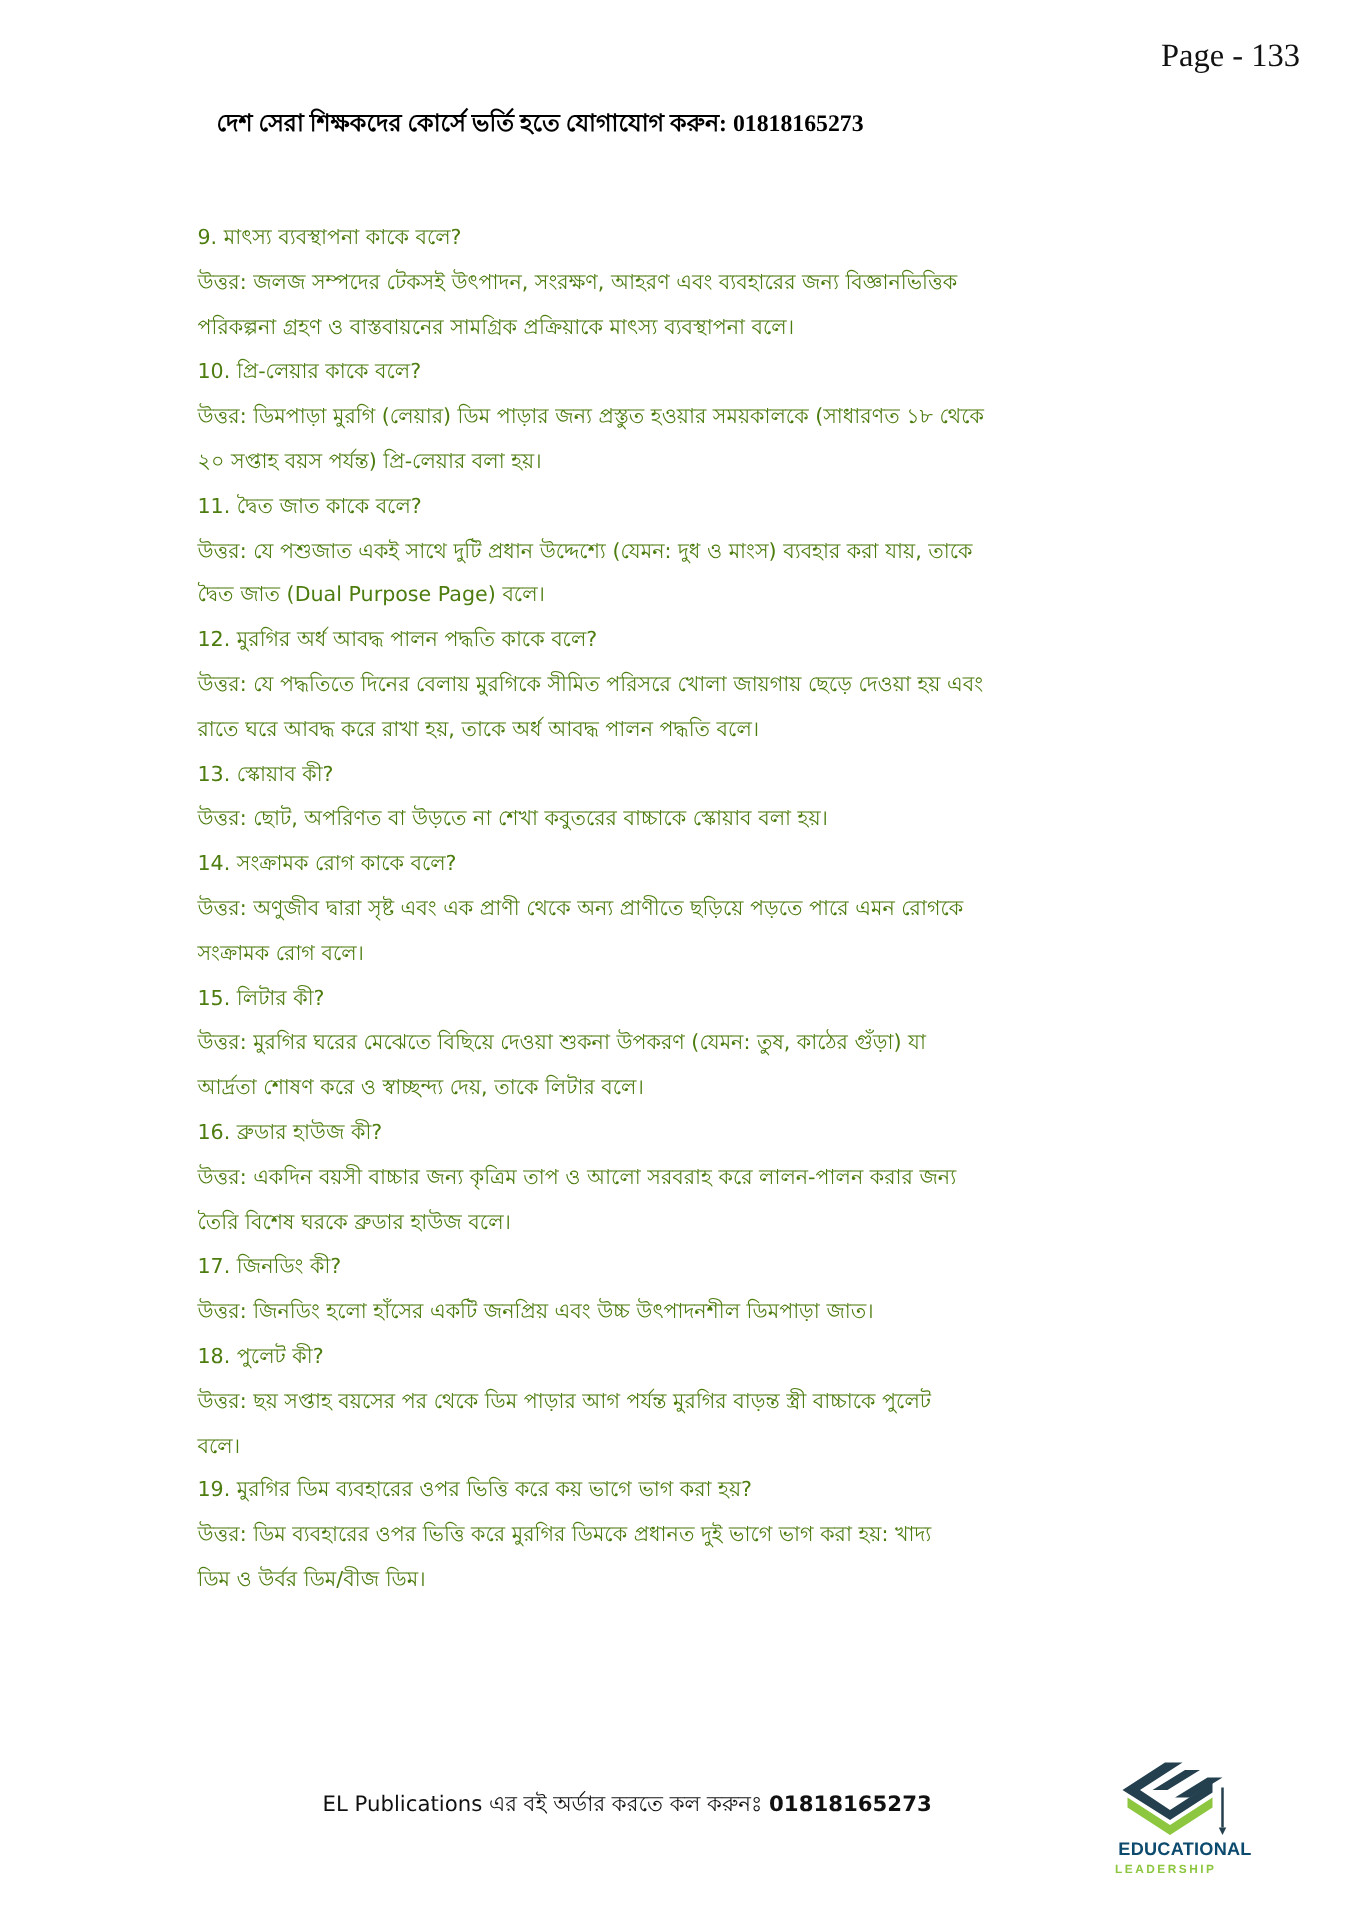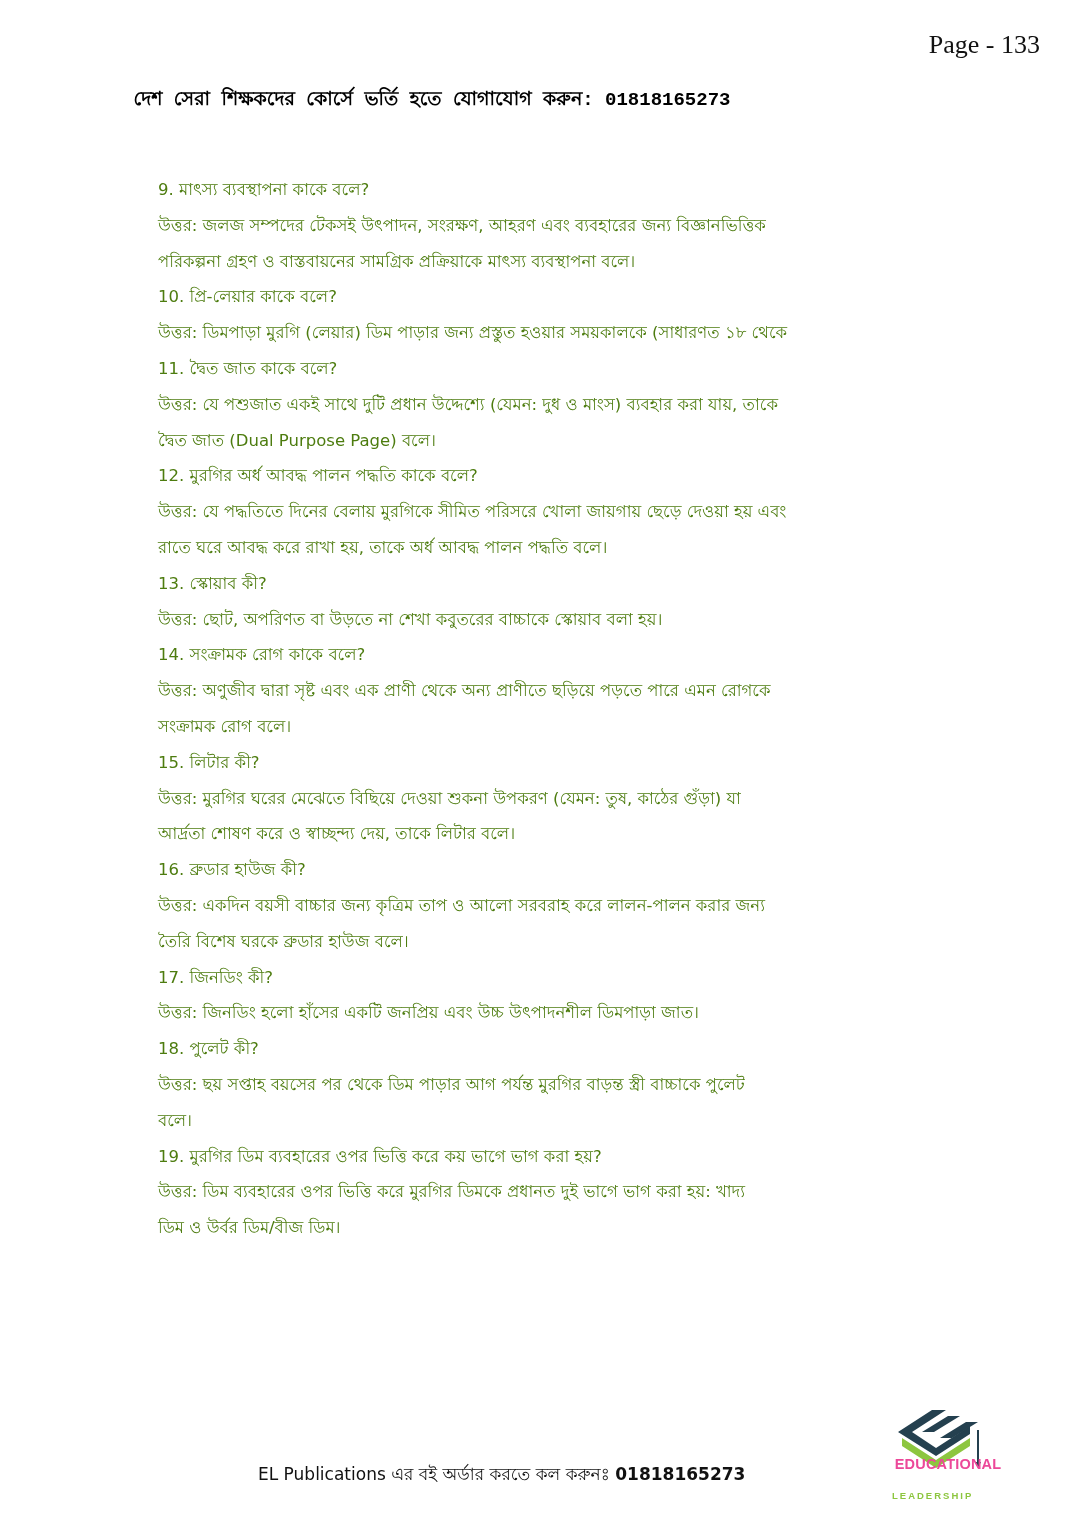--- a/index.html
+++ b/index.html
@@ -7,64 +7,64 @@
     width: 1080px; height: 1534px; position: relative; overflow: hidden;
     font-family: "DejaVu Serif", "Liberation Serif", serif;
     color: #111111;
   }
   .page-number {
     position: absolute; top: 30px; right: 40px;
     font-family: "Liberation Serif", serif; font-size: 26px; color: #111;
   }
   .top-banner {
     position: absolute; top: 84px; left: 0; width: 864px; text-align: center;
-    font-family: Liberation Mono, monospace; font-weight: bold; font-size: 19px; color: #000;
+    font-family: Liberation Serif, serif; font-weight: bold; font-size: 19px; color: #000;
   }
   .content {
     position: absolute; top: 172px; left: 158px; width: 780px;
   }
   .line {
     font-family: "DejaVu Sans", sans-serif; font-size: 16.5px;
     line-height: 35.8px; height: 35.8px; white-space: nowrap; overflow: visible;
     color: #4d7c0f;
   }
   .footer {
     position: absolute; top: 1430px; left: 258px;
     font-family: "DejaVu Sans", sans-serif; font-size: 17px; color: #111;
     white-space: nowrap;
-    margin-top: 31px;
   }
   .footer .phone { font-weight: bold; }
   .logo {
     position: absolute; top: 1408px; left: 892px; width: 120px; height: 100px;
   }
   .logo-text-1 {
-    position: absolute; top: 48px; left: 0; width: 112px; text-align: center;
+    position: absolute; top: 64px; left: 0; width: 112px; text-align: center;
     font-family: "Liberation Sans", sans-serif; font-weight: bold; font-size: 14.5px;
-    color: #ec4899; letter-spacing: 0.2px;
+    color: #0c4a6e; letter-spacing: 0.2px;
   }
   .logo-text-2 {
     position: absolute; top: 82px; left: 0; width: 112px; text-align: left;
     font-family: "Liberation Sans", sans-serif; font-weight: bold; font-size: 9.5px;
     color: #8dc63f; letter-spacing: 2px;
   }
 </style>
 </head>
 <body>
 
 <div class="page-number">Page - 133</div>
 
 <div class="top-banner">দেশ সেরা শিক্ষকদের কোর্সে ভর্তি হতে যোগাযোগ করুন: 01818165273</div>
 
 <div class="content">
   <div class="line">9. মাৎস্য ব্যবস্থাপনা কাকে বলে?</div>
   <div class="line">উত্তর: জলজ সম্পদের টেকসই উৎপাদন, সংরক্ষণ, আহরণ এবং ব্যবহারের জন্য বিজ্ঞানভিত্তিক</div>
   <div class="line">পরিকল্পনা গ্রহণ ও বাস্তবায়নের সামগ্রিক প্রক্রিয়াকে মাৎস্য ব্যবস্থাপনা বলে।</div>
   <div class="line">10. প্রি-লেয়ার কাকে বলে?</div>
   <div class="line">উত্তর: ডিমপাড়া মুরগি (লেয়ার) ডিম পাড়ার জন্য প্রস্তুত হওয়ার সময়কালকে (সাধারণত ১৮ থেকে</div>
+  <div class="line">২০ সপ্তাহ বয়স পর্যন্ত) প্রি-লেয়ার বলা হয়।</div>
   <div class="line">11. দ্বৈত জাত কাকে বলে?</div>
   <div class="line">উত্তর: যে পশুজাত একই সাথে দুটি প্রধান উদ্দেশ্যে (যেমন: দুধ ও মাংস) ব্যবহার করা যায়, তাকে</div>
   <div class="line">দ্বৈত জাত (Dual Purpose Page) বলে।</div>
   <div class="line">12. মুরগির অর্ধ আবদ্ধ পালন পদ্ধতি কাকে বলে?</div>
   <div class="line">উত্তর: যে পদ্ধতিতে দিনের বেলায় মুরগিকে সীমিত পরিসরে খোলা জায়গায় ছেড়ে দেওয়া হয় এবং</div>
   <div class="line">রাতে ঘরে আবদ্ধ করে রাখা হয়, তাকে অর্ধ আবদ্ধ পালন পদ্ধতি বলে।</div>
   <div class="line">13. স্কোয়াব কী?</div>
   <div class="line">উত্তর: ছোট, অপরিণত বা উড়তে না শেখা কবুতরের বাচ্চাকে স্কোয়াব বলা হয়।</div>
   <div class="line">14. সংক্রামক রোগ কাকে বলে?</div>
   <div class="line">উত্তর: অণুজীব দ্বারা সৃষ্ট এবং এক প্রাণী থেকে অন্য প্রাণীতে ছড়িয়ে পড়তে পারে এমন রোগকে</div>

